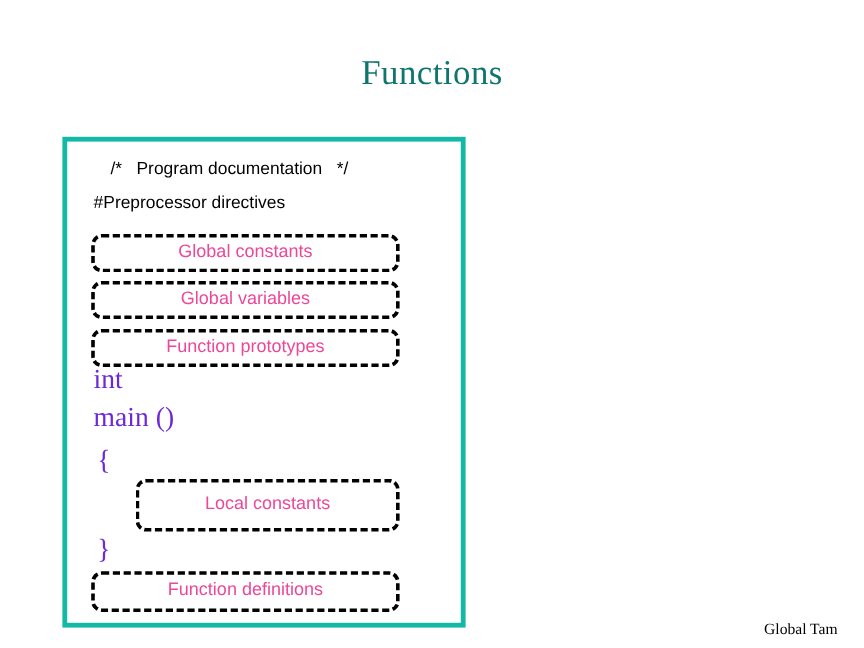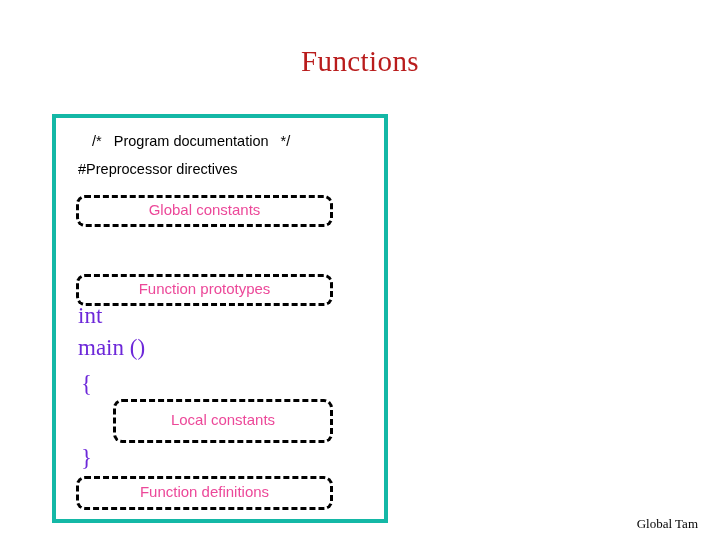--- a/index.html
+++ b/index.html
@@ -18,21 +18,21 @@
   
   #slide-title {
     position: absolute;
     left: 0;
     top: 44px;
     width: 720px;
     text-align: center;
     font-family: "Liberation Serif", "DejaVu Serif", serif;
     font-size: 29px;
     line-height: 34px;
-    color: #b91c1c;
+    color: #0f766e;
     letter-spacing: 0.4px;
   }
 
   
   #program-box {
     position: absolute;
     left: 52px;
     top: 114px;
     width: 336px;
     height: 409px;
@@ -104,20 +104,23 @@
   <div id="program-box">
 
     <div class="sans-line" style="left: 36px; top: 14px;">/*   Program documentation   */</div>
 
     <div class="sans-line" style="left: 22px; top: 42px;">#Preprocessor directives</div>
 
     <div class="dashed-box" style="left: 20px; top: 77px; width: 257px; height: 32px;">
       <span class="box-label">Global constants</span>
     </div>
 
+    <div class="dashed-box" style="left: 20px; top: 116px; width: 257px; height: 32px;">
+      <span class="box-label">Global variables</span>
+    </div>
 
     <div class="dashed-box" style="left: 20px; top: 156px; width: 257px; height: 32px;">
       <span class="box-label">Function prototypes</span>
     </div>
 
     <div class="code-text" style="left: 22px; top: 188px;">int</div>
 
     <div class="code-text" style="left: 22px; top: 220px;">main ()</div>
 
     <div class="code-text" style="left: 25px; top: 256px;">{</div>

